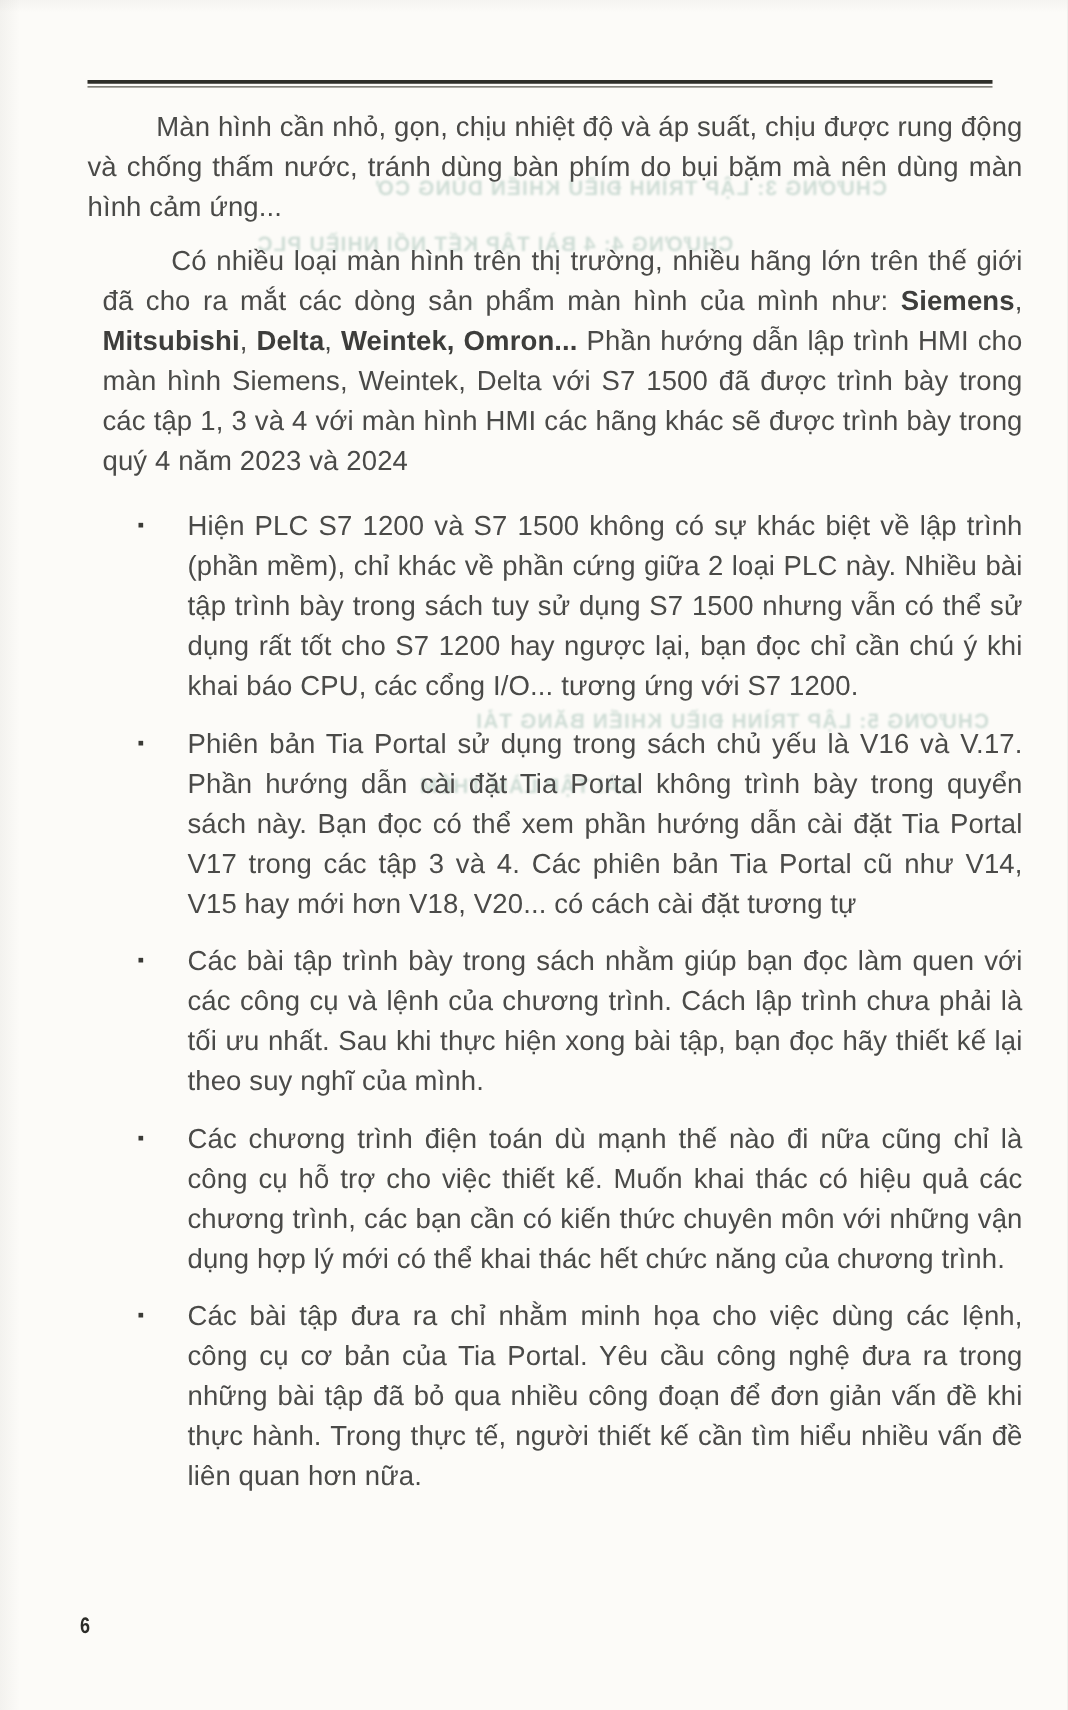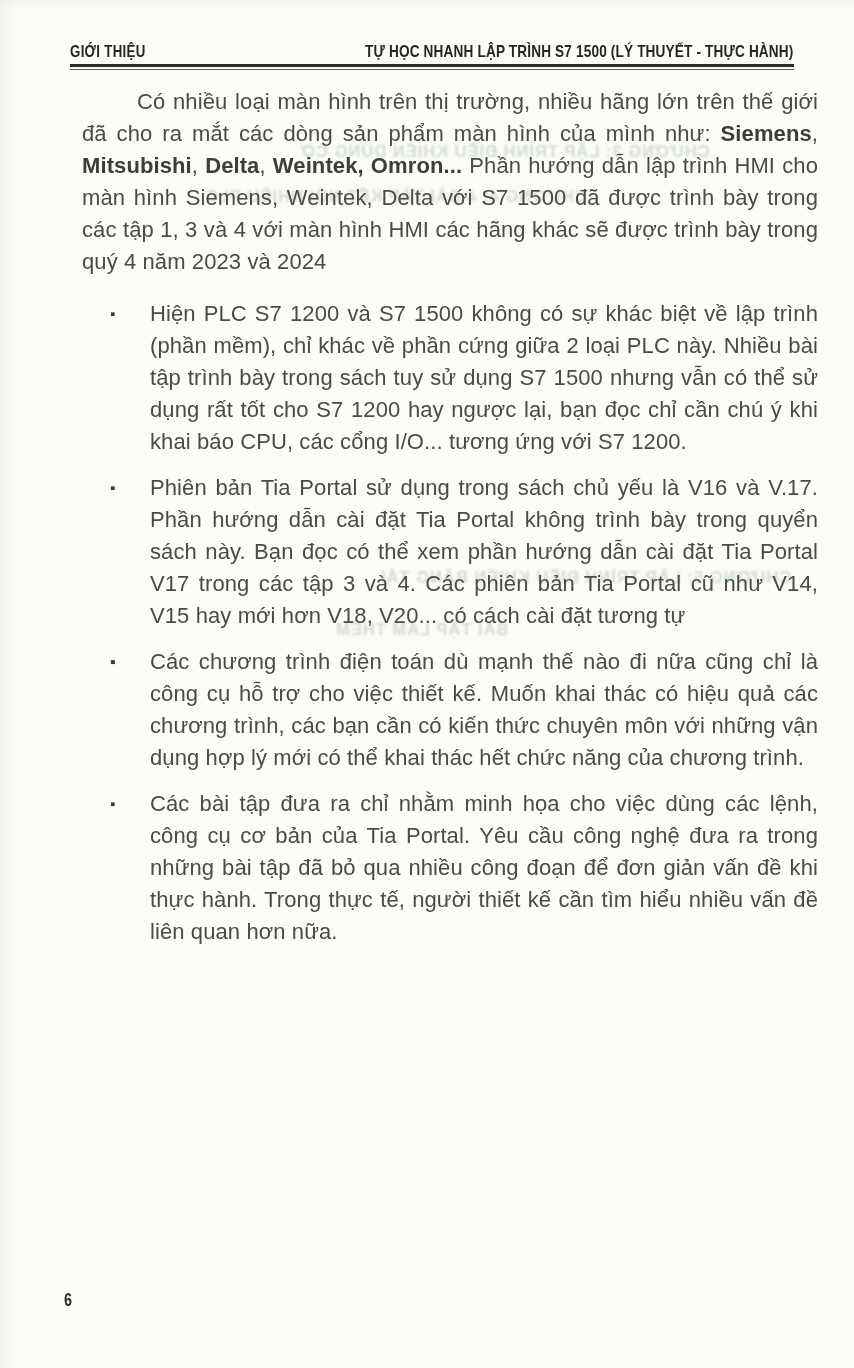--- a/index.html
+++ b/index.html
@@ -127,43 +127,41 @@
 </head>
 <body>
 
 <div class="page">
 
   <div class="ghost ghost-1">CHƯƠNG 3: LẬP TRÌNH ĐIỀU KHIỂN DÙNG CƠ</div>
   <div class="ghost ghost-2">CHƯƠNG 4: 4 BÀI TẬP KẾT NỐI NHIỀU PLC</div>
   <div class="ghost ghost-3">CHƯƠNG 5: LẬP TRÌNH ĐIỀU KHIỂN BĂNG TẢI</div>
   <div class="ghost ghost-4">BÀI TẬP LÀM THÊM</div>
 
-  <div class="header">
-    <span class="header-left">GIỚI THIỆU</span>
-    <span class="header-right">TỰ HỌC NHANH LẬP TRÌNH S7 1500 (LÝ THUYẾT - THỰC HÀNH)</span>
-  </div>
   <div class="header-rule"></div>
 
   <div class="content">
 
+    <p class="para">Màn hình cần nhỏ, gọn, chịu nhiệt độ và áp suất, chịu được rung động và chống thấm nước, tránh dùng bàn phím do bụi bặm mà nên dùng màn hình cảm ứng...</p>
 
     <p class="para para-intro2"><span>Có nhiều loại màn hình trên thị trường, nhiều hãng lớn trên thế giới đã cho ra mắt các dòng sản phẩm màn hình của mình như: </span><span class="brand">Siemens</span><span>, </span><span class="brand">Mitsubishi</span><span>, </span><span class="brand">Delta</span><span>, </span><span class="brand">Weintek, Omron...</span><span> Phần hướng dẫn lập trình HMI cho màn hình Siemens, Weintek, Delta với S7 1500 đã được trình bày trong các tập 1, 3 và 4 với màn hình HMI các hãng khác sẽ được trình bày trong quý 4 năm 2023 và 2024</span></p>
 
 
     <ul class="bullets">
       <li class="bullet">
         <span class="bullet-marker">▪</span>
         <span class="bullet-text">Hiện PLC S7 1200 và S7 1500 không có sự khác biệt về lập trình (phần mềm), chỉ khác về phần cứng giữa 2 loại PLC này. Nhiều bài tập trình bày trong sách tuy sử dụng S7 1500 nhưng vẫn có thể sử dụng rất tốt cho S7 1200 hay ngược lại, bạn đọc chỉ cần chú ý khi khai báo CPU, các cổng I/O... tương ứng với S7 1200.</span>
       </li>
       <li class="bullet">
         <span class="bullet-marker">▪</span>
         <span class="bullet-text">Phiên bản Tia Portal sử dụng trong sách chủ yếu là V16 và V.17. Phần hướng dẫn cài đặt Tia Portal không trình bày trong quyển sách này. Bạn đọc có thể xem phần hướng dẫn cài đặt Tia Portal V17 trong các tập 3 và 4. Các phiên bản Tia Portal cũ như V14, V15 hay mới hơn V18, V20... có cách cài đặt tương tự</span>
       </li>
       <li class="bullet">
         <span class="bullet-marker">▪</span>
+        <span class="bullet-text">Các bài tập trình bày trong sách nhằm giúp bạn đọc làm quen với các công cụ và lệnh của chương trình. Cách lập trình chưa phải là tối ưu nhất. Sau khi thực hiện xong bài tập, bạn đọc hãy thiết kế lại theo suy nghĩ của mình.</span>
       </li>
       <li class="bullet">
         <span class="bullet-marker">▪</span>
         <span class="bullet-text">Các chương trình điện toán dù mạnh thế nào đi nữa cũng chỉ là công cụ hỗ trợ cho việc thiết kế. Muốn khai thác có hiệu quả các chương trình, các bạn cần có kiến thức chuyên môn với những vận dụng hợp lý mới có thể khai thác hết chức năng của chương trình.</span>
       </li>
       <li class="bullet">
         <span class="bullet-marker">▪</span>
         <span class="bullet-text">Các bài tập đưa ra chỉ nhằm minh họa cho việc dùng các lệnh, công cụ cơ bản của Tia Portal. Yêu cầu công nghệ đưa ra trong những bài tập đã bỏ qua nhiều công đoạn để đơn giản vấn đề khi thực hành. Trong thực tế, người thiết kế cần tìm hiểu nhiều vấn đề liên quan hơn nữa.</span>
       </li>
     </ul>

